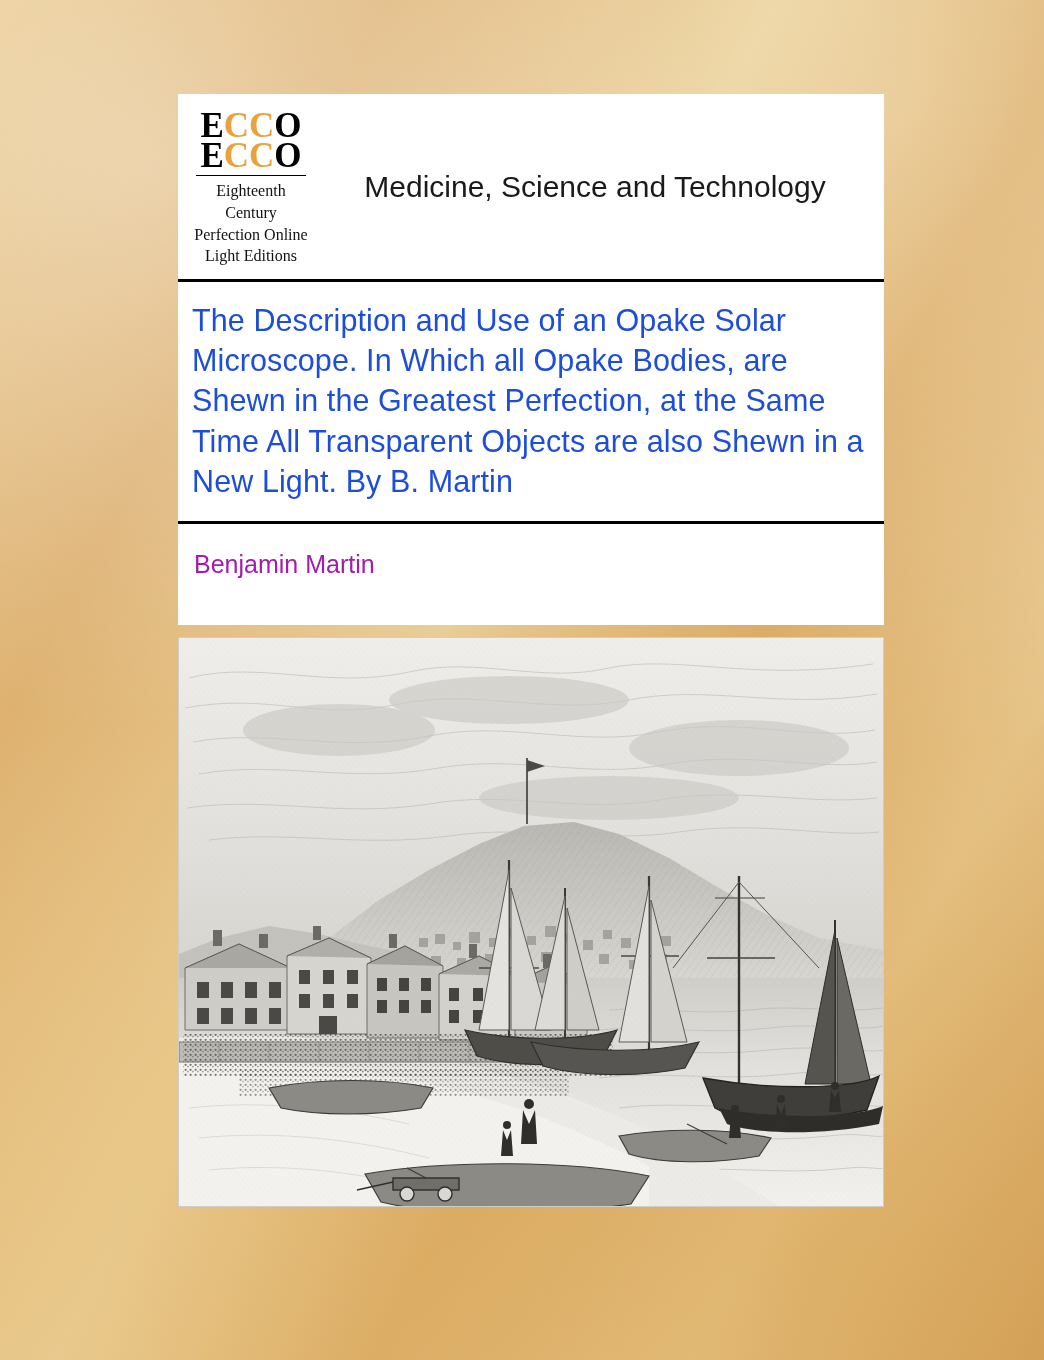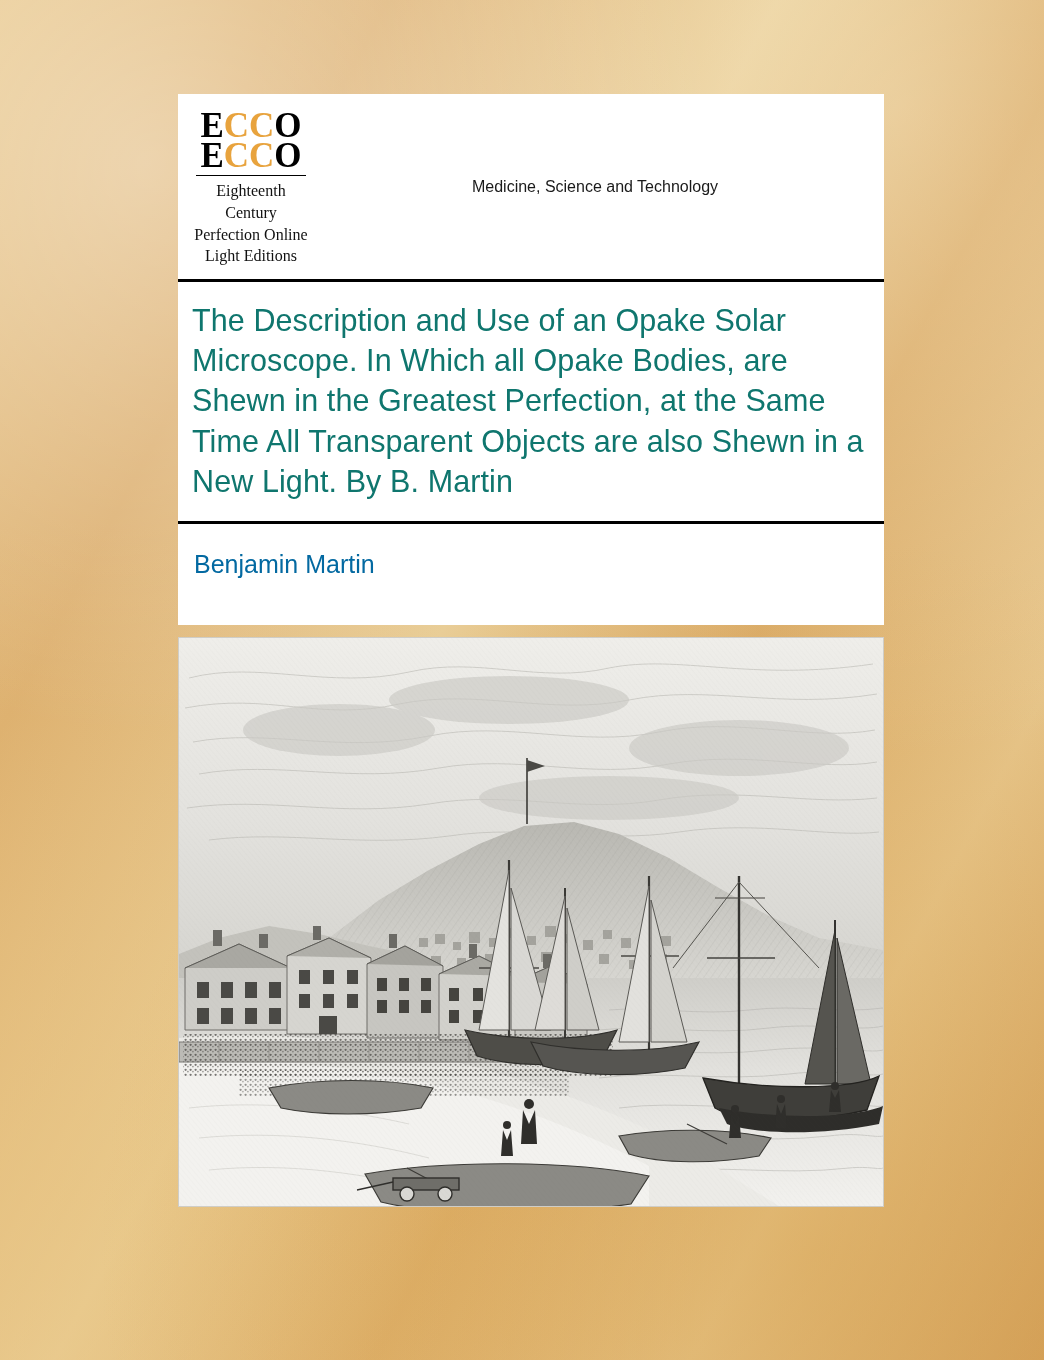--- a/index.html
+++ b/index.html
@@ -64,40 +64,40 @@
   }
   .ecco-sub {
     font-family: "Liberation Serif", serif;
     font-size: 16px;
     line-height: 1.35;
     color: #111;
   }
   .ecco-title {
     flex: 1;
     text-align: center;
-    font-size: 16px;
+    font-size: 30px;
     color: #1a1a1a;
     padding-right: 10px;
     padding-left: 4px;
   }
   .hr-thick {
     border: 0;
     border-top: 3px solid #000;
     margin: 0;
   }
   .book-title {
     font-size: 30.5px;
     line-height: 1.32;
-    color: #0f766e;
+    color: #1d4ed8;
     padding: 18px 20px 20px 14px;
     letter-spacing: 0.1px;
   }
   .author {
     font-size: 25px;
-    color: #0369a1;
+    color: #a21caf;
     padding: 26px 20px 46px 16px;
   }
   
   .plate {
     margin-top: 12px;
     width: 706px;
     height: 570px;
     position: relative;
     overflow: hidden;
     background: linear-gradient(180deg, #f2f1ee 0%, #e6e5e1 46%, #dddbd6 70%, #f0efec 100%);

